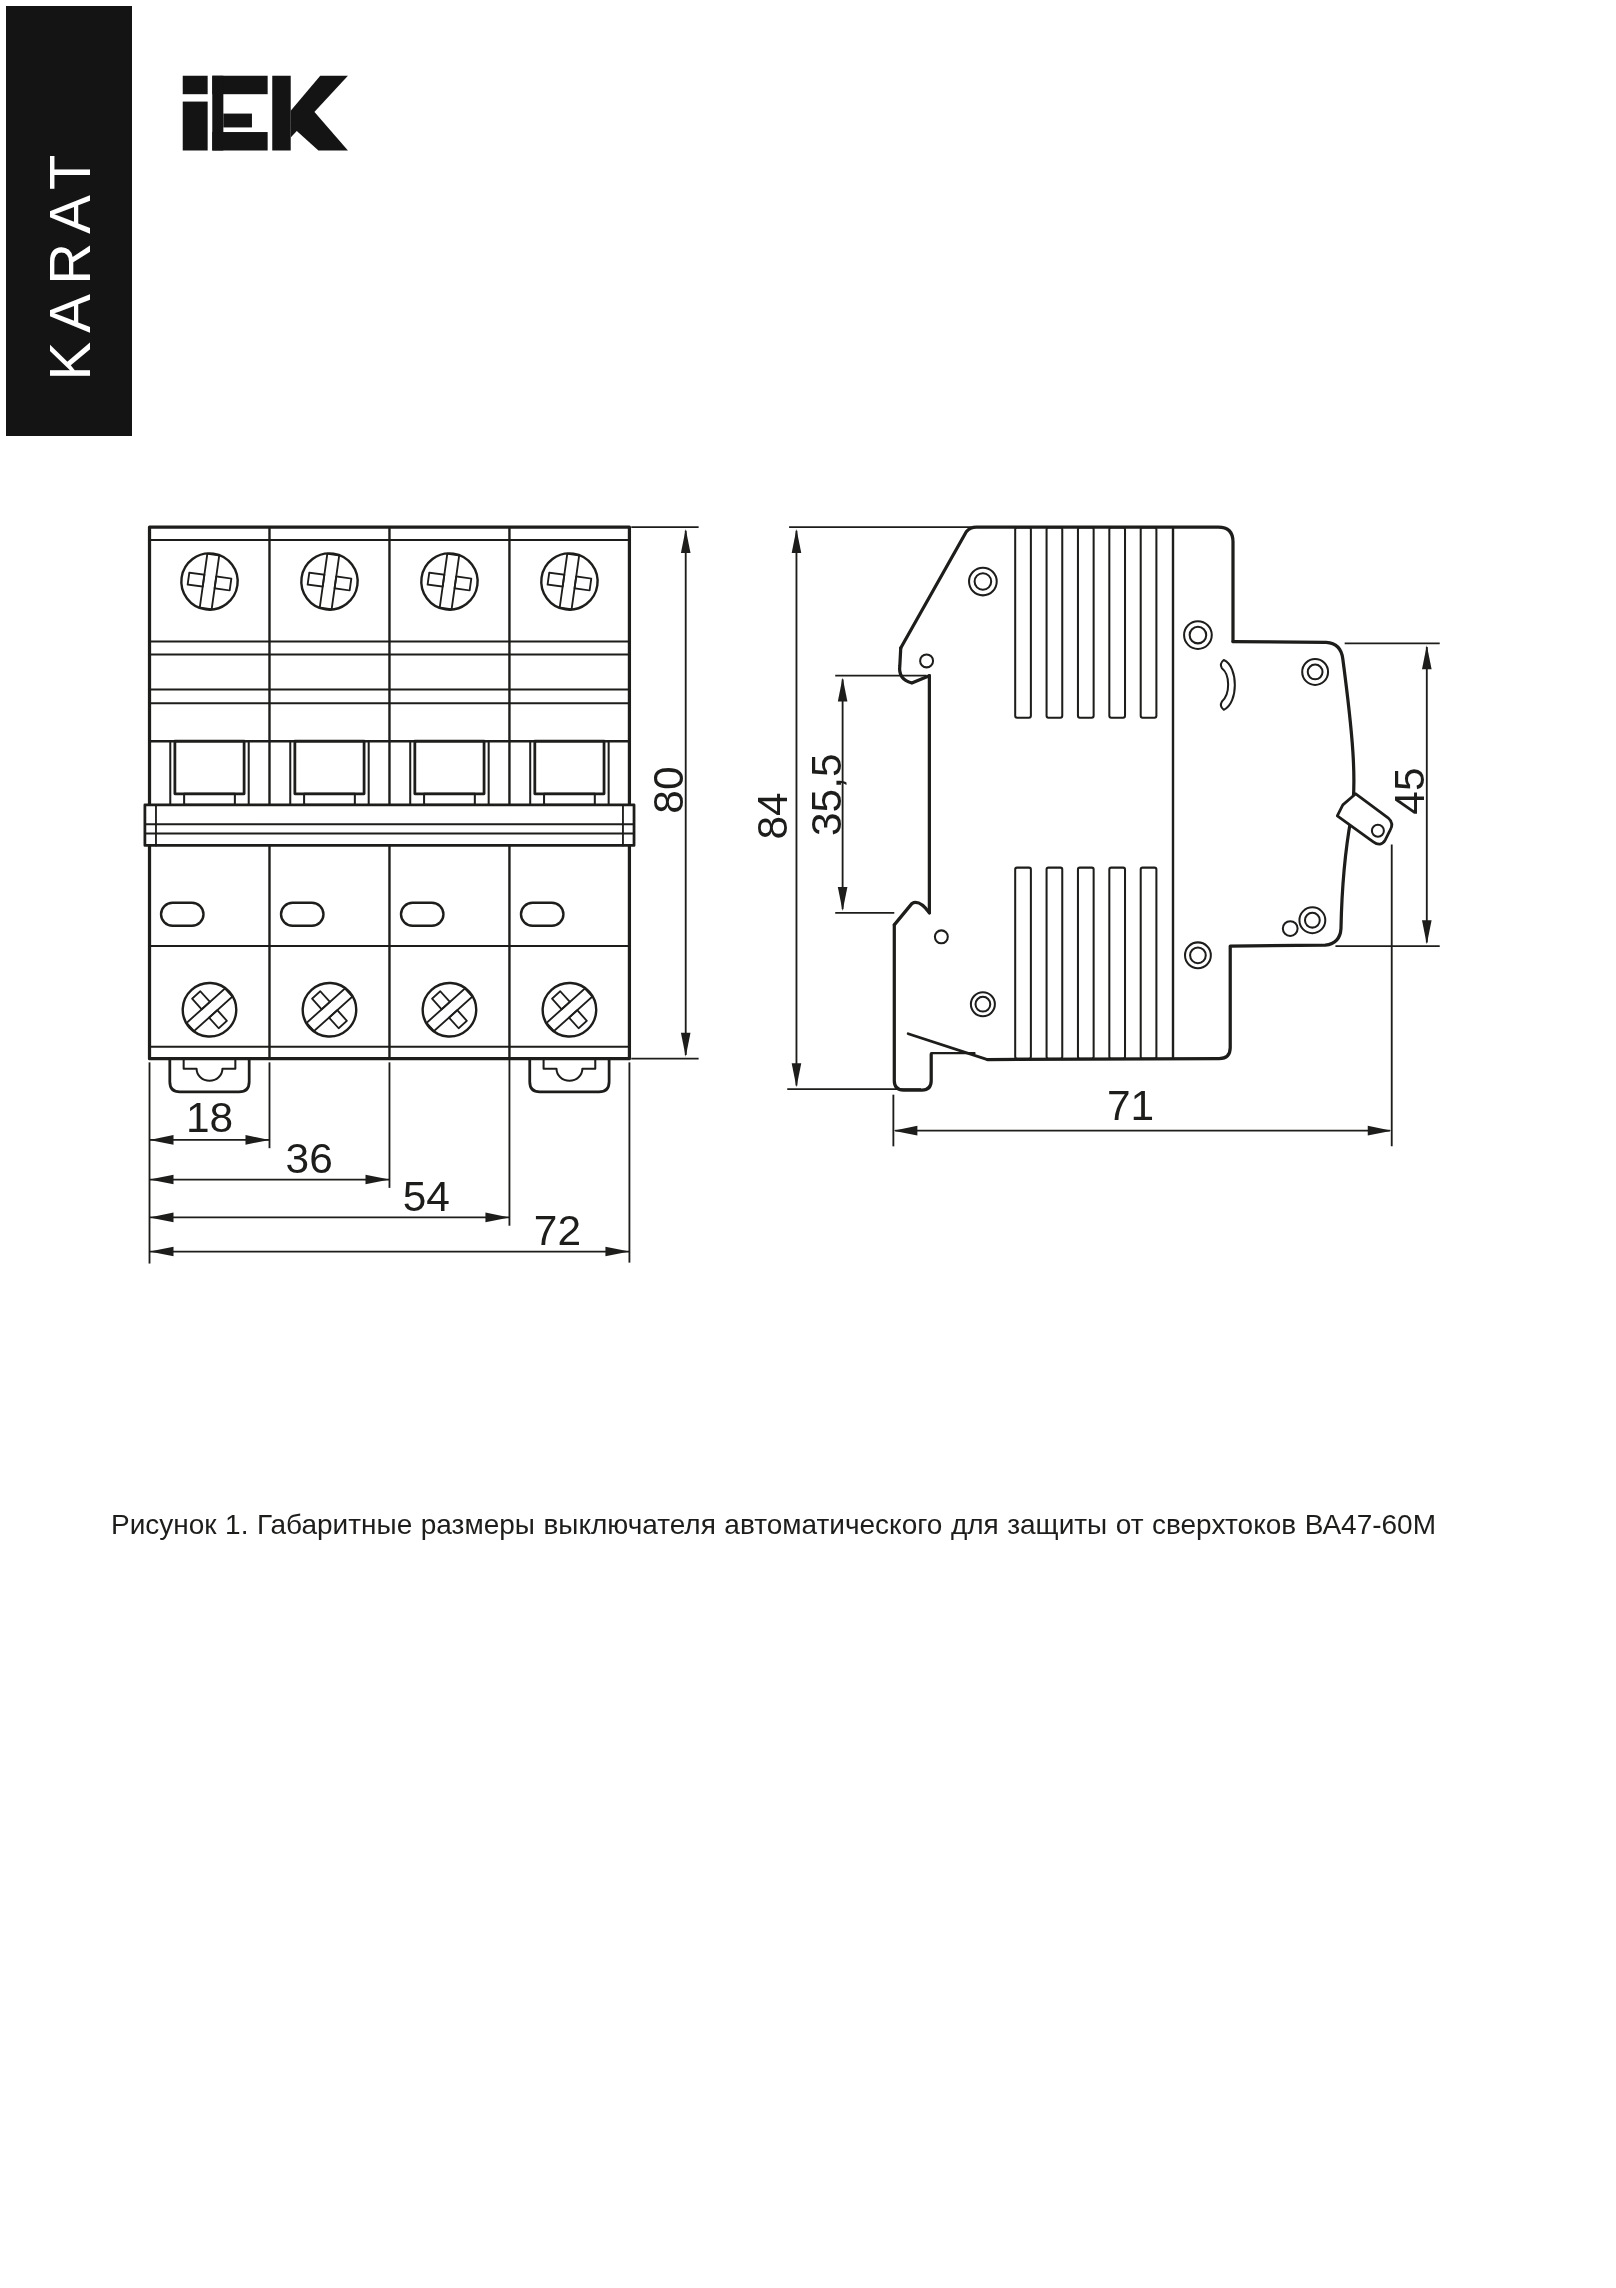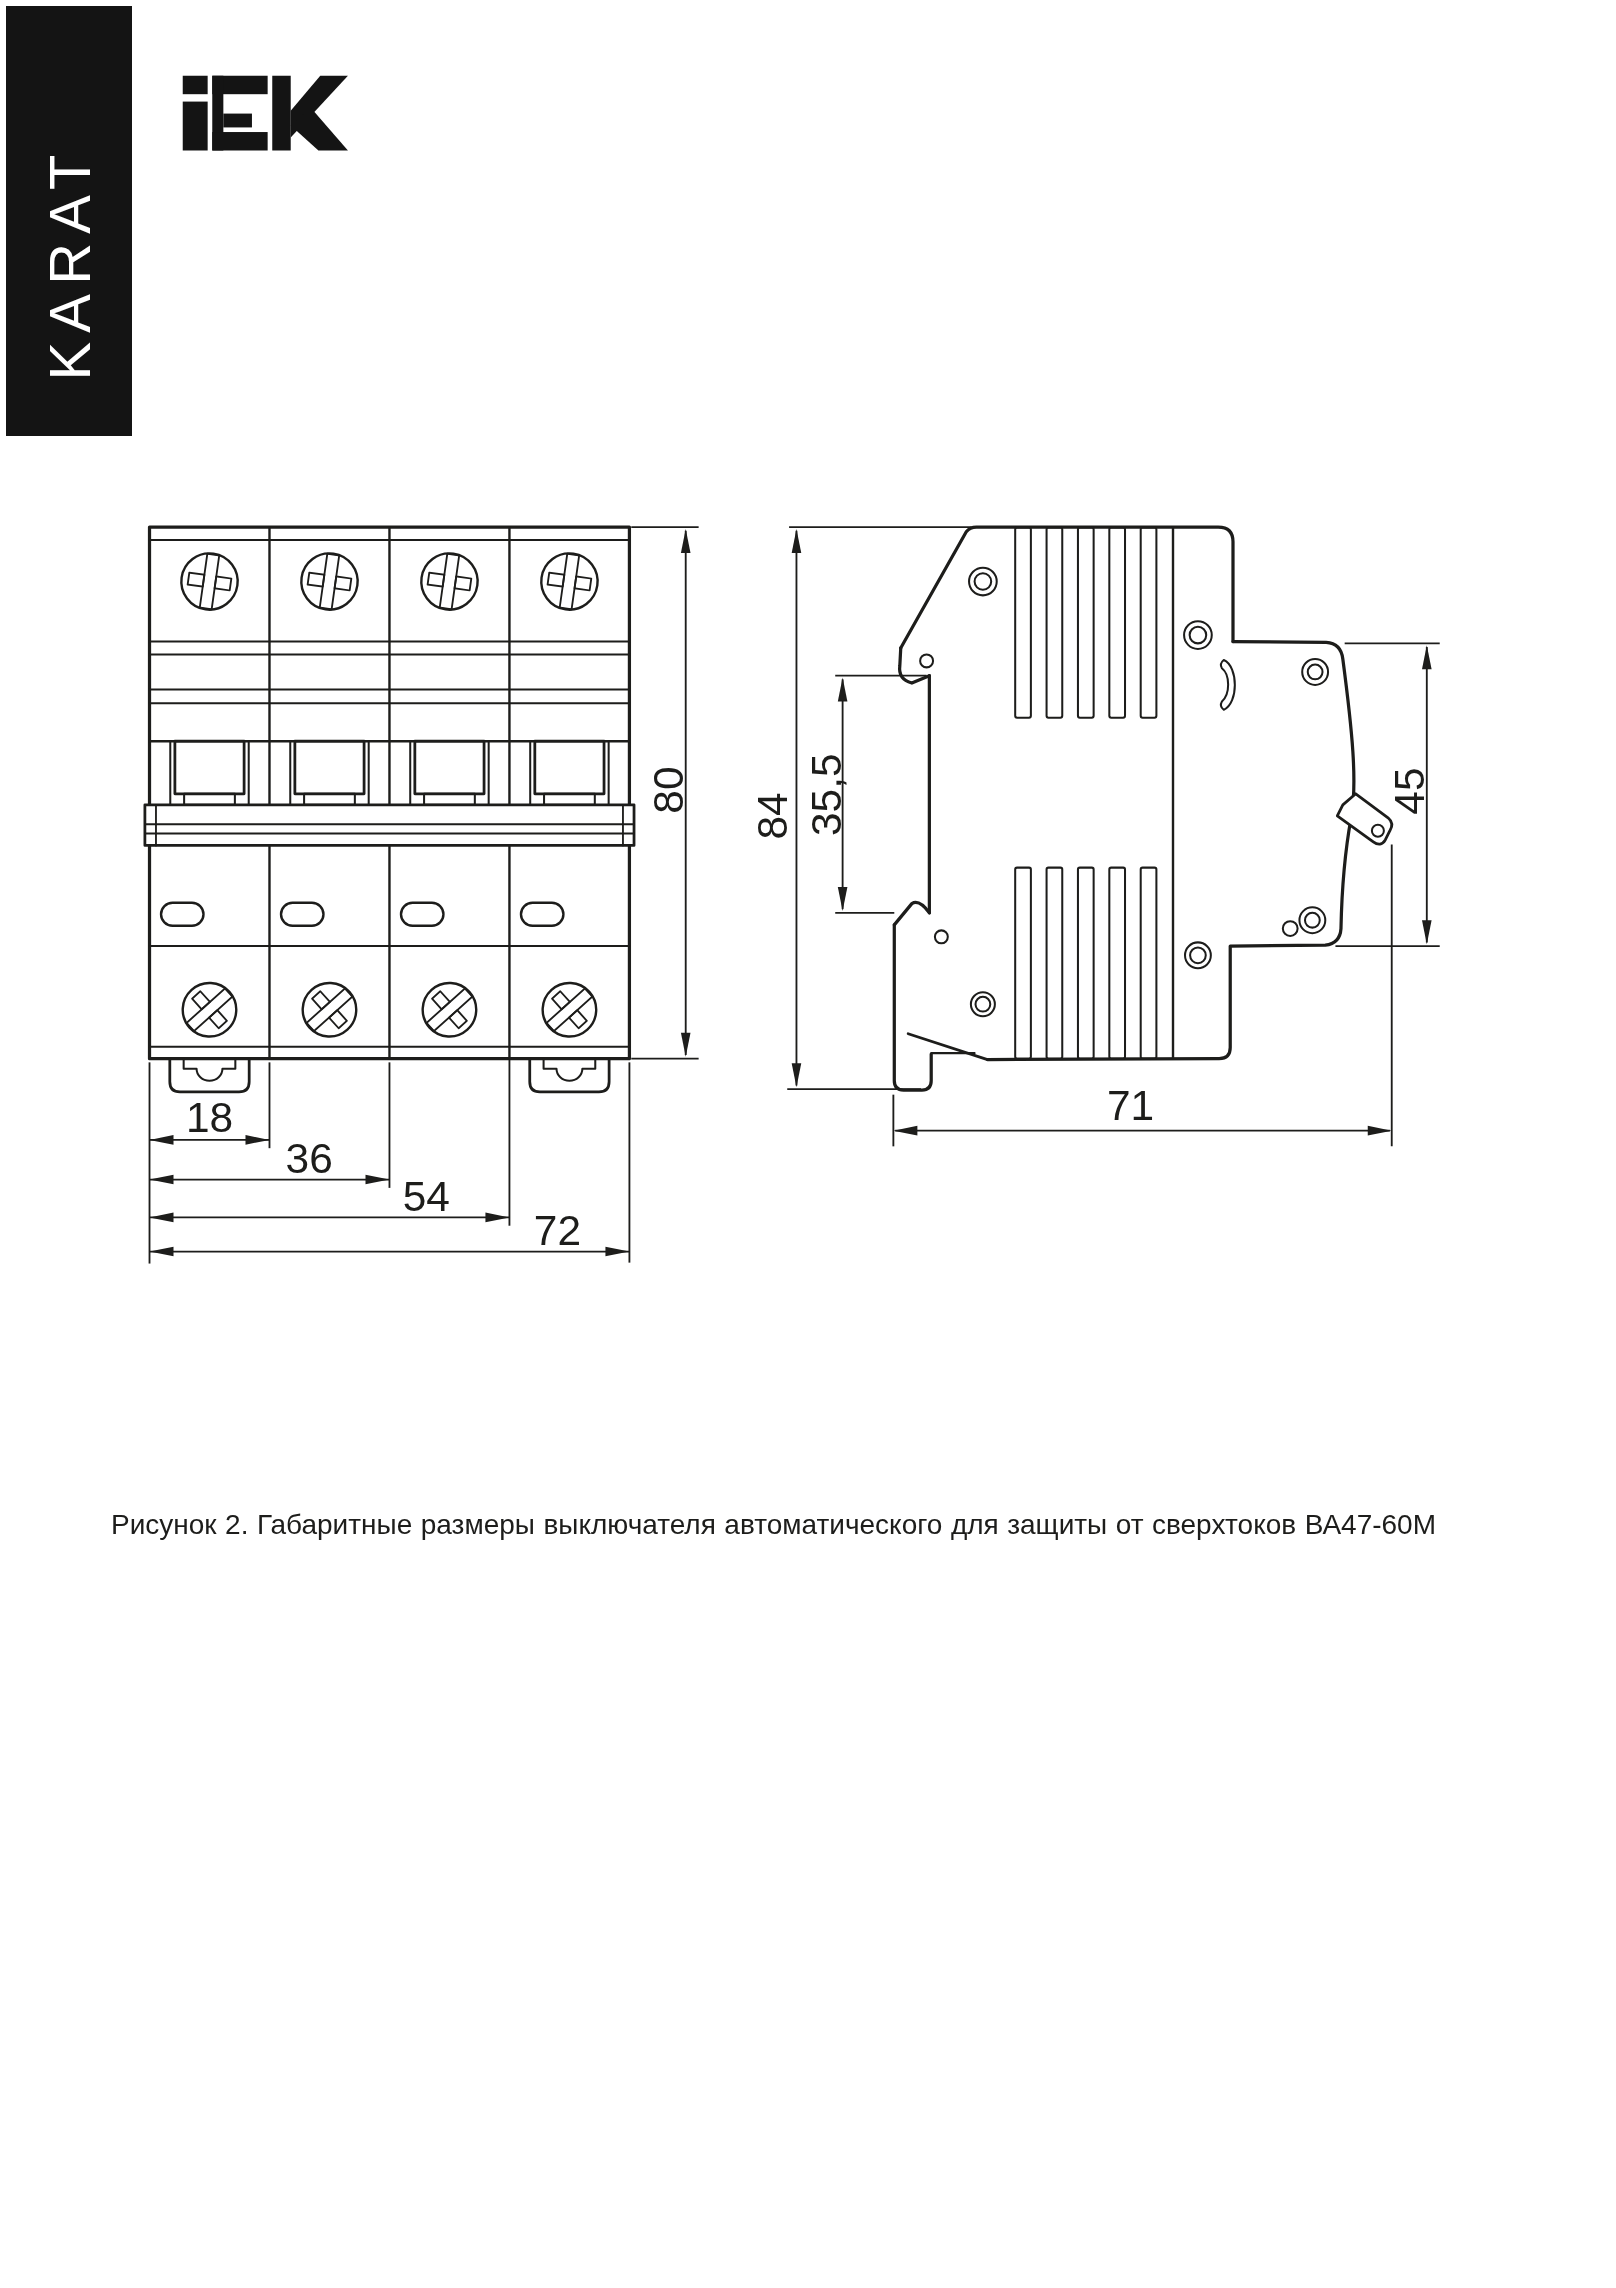--- a/index.html
+++ b/index.html
@@ -329,16 +329,16 @@
         <line class="dimline" x1="968" y1="1186" x2="968" y2="1242"></line>
         <line class="dimline" x1="1508" y1="915" x2="1508" y2="1242"></line>
         <line class="dimline" x1="970" y1="1225" x2="1506" y2="1225"></line>
         <polygon class="arrow" points="968,1225 994,1219.8 994,1230.2"></polygon>
         <polygon class="arrow" points="1508,1225 1482,1219.8 1482,1230.2"></polygon>
         <text class="dimtext" x="1225" y="1214" text-anchor="middle">71</text>
       </g>
     </g>
   </svg>
 
-  <div class="figure-caption">Рисунок 2. Габаритные размеры выключателя автоматического для защиты от сверхтоков ВА47-60М</div>
+  <div class="figure-caption">Рисунок 1. Габаритные размеры выключателя автоматического для защиты от сверхтоков ВА47-60М</div>
 
 </div>
 
 
 </body></html>

